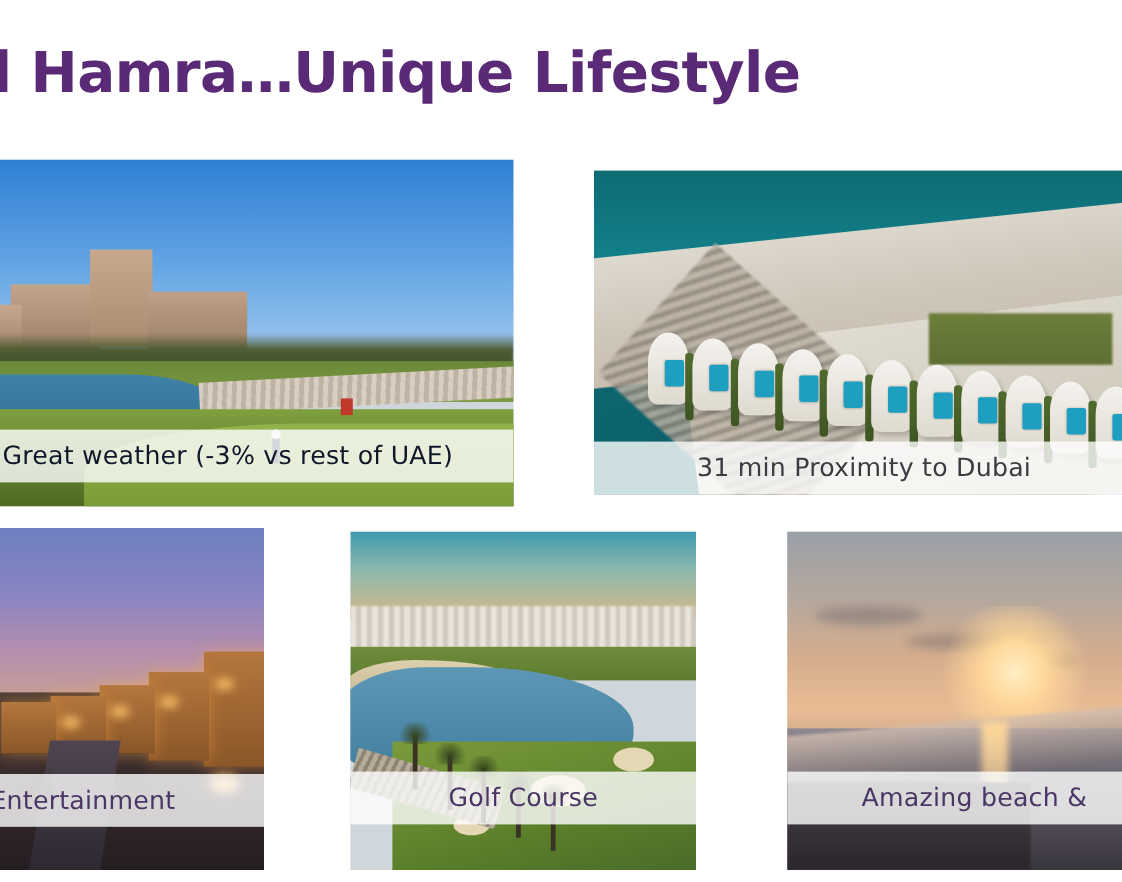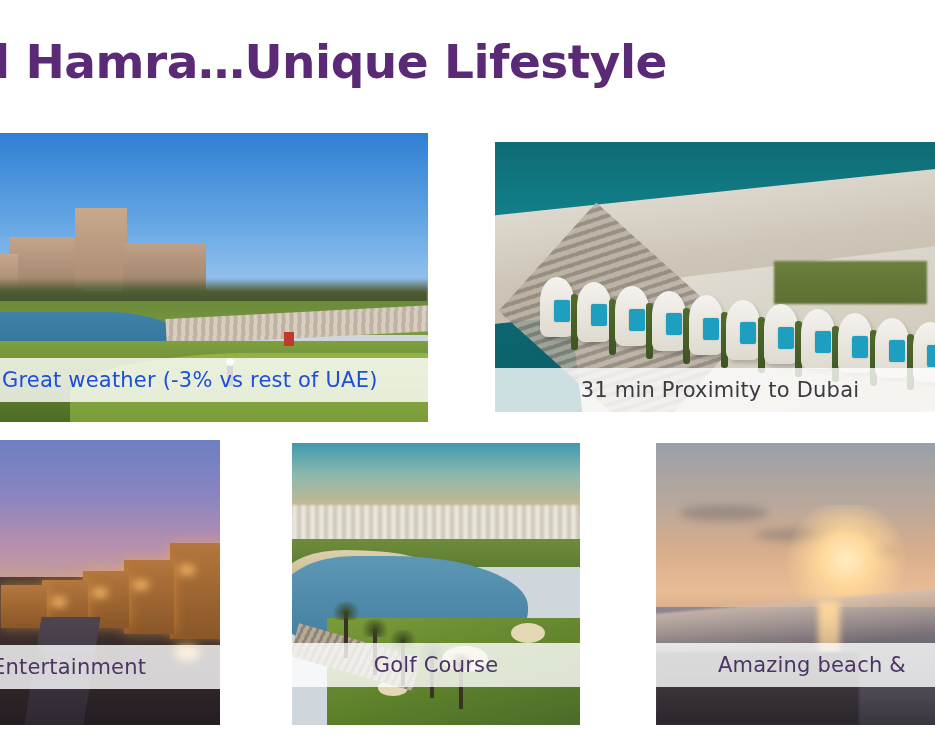--- a/index.html
+++ b/index.html
@@ -120,21 +120,21 @@
   }
   #card-weather .golfer::after {
     content:""; position:absolute; left:-1px; top:-6px;
     width: 8px; height: 8px; background:#efe7dd; border-radius:50%;
   }
   #card-weather .flag {
     position: absolute; left: 67%; top: 69%; width: 10px; height: 14px;
     background: #c0392b;
   }
   #card-weather .caption-band { bottom: 20px; height: 44px; padding-left: 10px; }
-  #card-weather .caption-text { color: #1d4ed8; }
+  #card-weather .caption-text { color: #0f172a; }
 
   
   #card-proximity {
     left: 495px; top: 142px; width: 450px; height: 270px;
   }
   #card-proximity .sea-top {
     position:absolute; left:0; top:0; width:100%; height:46%;
     background: linear-gradient(180deg,#0e6b74 0%, #12808a 60%, #1a97a0 100%);
   }
   #card-proximity .sea-left {

